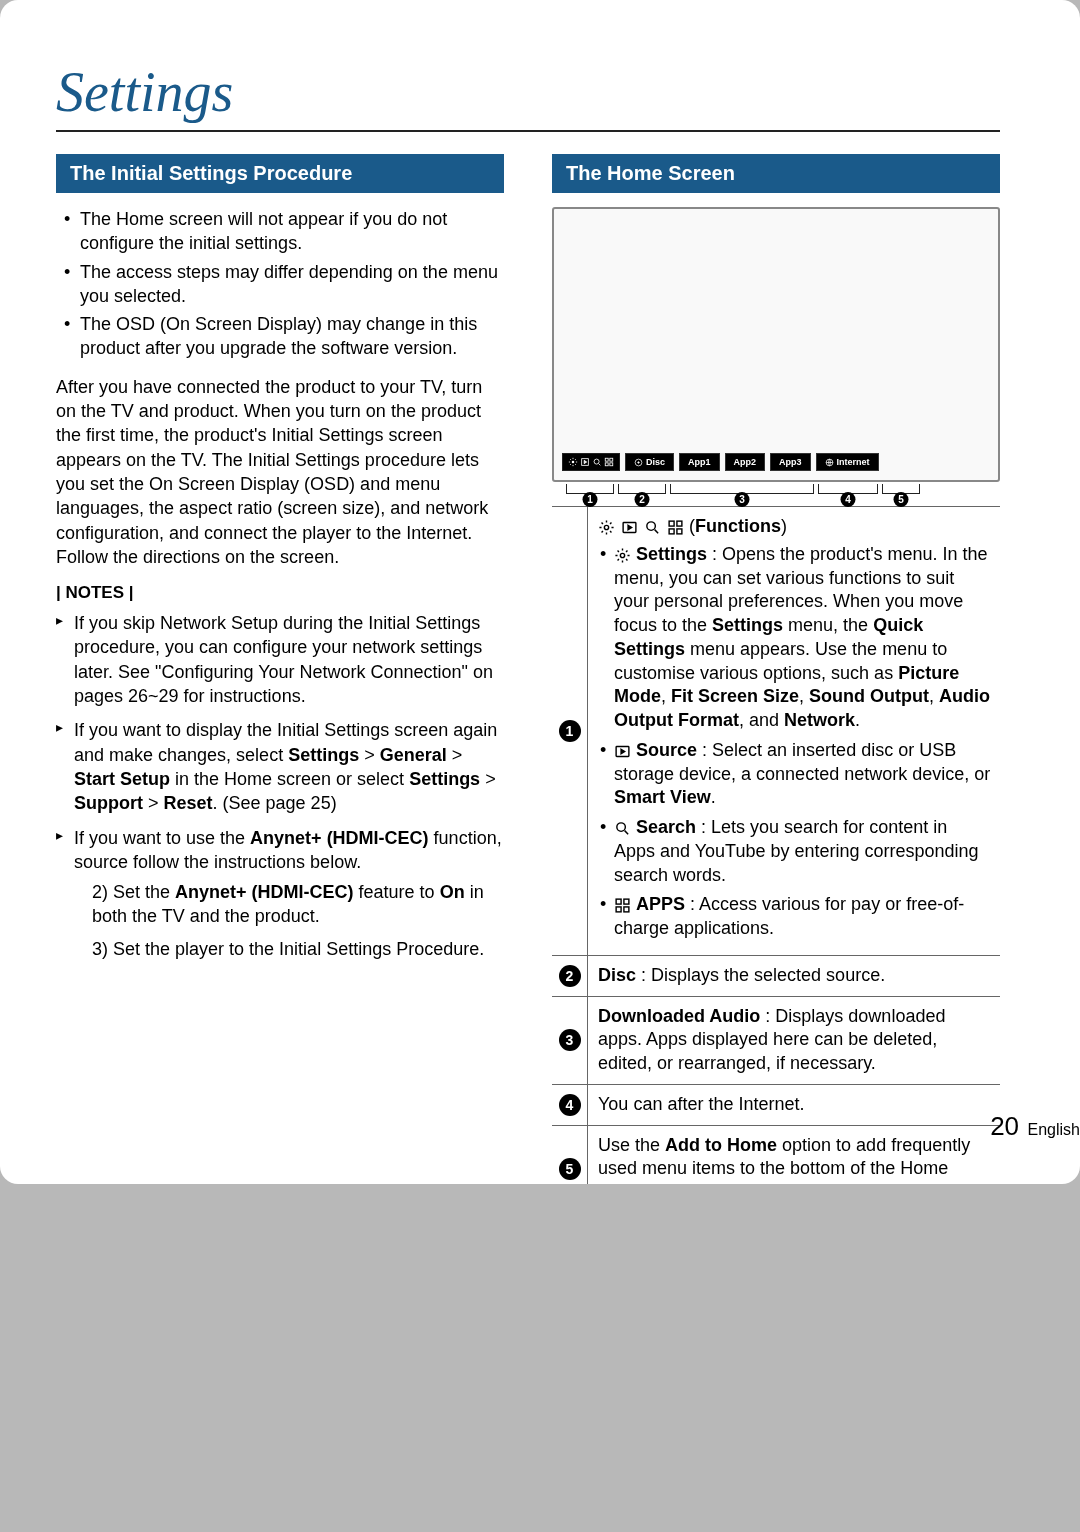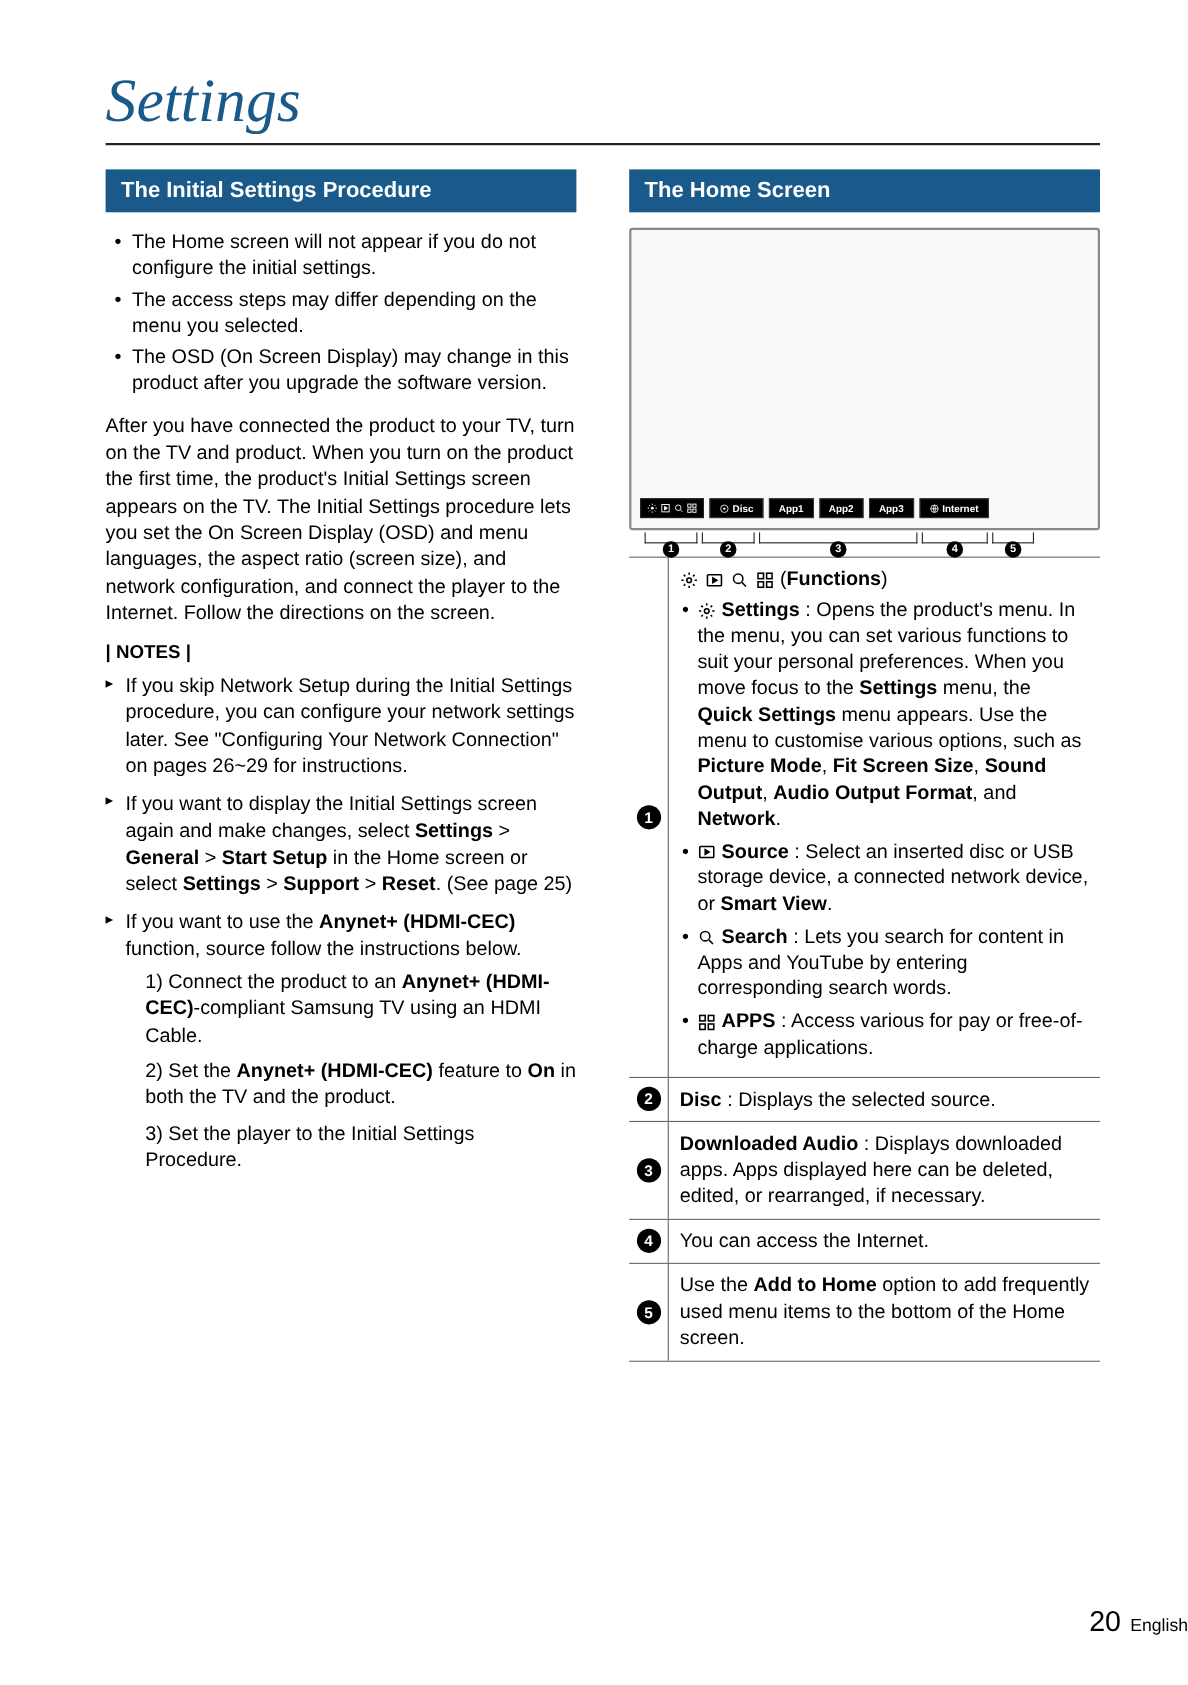--- a/index.html
+++ b/index.html
@@ -1,19 +1,19 @@
 <!DOCTYPE html>
 <html><head>
 <meta charset="utf-8">
 <style>
 * { margin: 0; padding: 0; box-sizing: border-box; }
 body { font-family: Arial, Helvetica, sans-serif; background: #b8b8b8; }
 .page {
-  width: 1080px; height: 1532px; margin: 0 auto; background: #fff;
-  position: relative; padding: 60px 80px 40px 96px;
+  width: 1080px; height: 1184px; margin: 0 auto; background: #fff;
+  position: relative; padding: 60px 80px 40px 56px; border-radius: 18px;
 }
 .title {
   font-family: Georgia, 'Times New Roman', serif; font-style: italic;
   font-size: 56px; color: #1a5a8a; border-bottom: 2px solid #222;
   padding-bottom: 6px; margin-bottom: 22px; font-weight: normal;
 }
 .columns { display: flex; gap: 48px; }
 .col { flex: 1; min-width: 0; }
 .section-header {
   background: #1a5a8a; color: #fff; font-weight: bold;
@@ -104,23 +104,20 @@
 
       <ul class="note-list">
         <li>If you skip Network Setup during the Initial Settings procedure, you can configure your network settings later. See "Configuring Your Network Connection" on pages 26~29 for instructions.</li>
         <li>
           <span>If you want to display the Initial Settings screen again and make changes, select </span><span class="b">Settings</span><span> &gt; </span><span class="b">General</span><span> &gt; </span><span class="b">Start Setup</span><span> in the Home screen or select </span><span class="b">Settings</span><span> &gt; </span><span class="b">Support</span><span> &gt; </span><span class="b">Reset</span><span>. (See page 25)</span>
         </li>
         <li>
           <span>If you want to use the </span><span class="b">Anynet+ (HDMI-CEC)</span><span> function, source follow the instructions below.</span>
           <ul class="sub-list">
             <li>
-              <span>1) Connect the product to an </span><span class="b">Anynet+ (HDMI-CEC)</span><span>-compliant Samsung TV using an HDMI Cable.</span>
-            </li>
-            <li>
               <span>2) Set the </span><span class="b">Anynet+ (HDMI-CEC)</span><span> feature to </span><span class="b">On</span><span> in both the TV and the product.</span>
             </li>
             <li>3) Set the player to the Initial Settings Procedure.</li>
           </ul>
         </li>
       </ul>
     </div>
 
     <div class="col">
       <div class="section-header">The Home Screen</div>
@@ -276,21 +273,21 @@
           <div class="legend-num">
               <div class="circ">3</div>
             </div>
           <div class="legend-body"><span class="b">Downloaded Audio</span><span> : Displays downloaded apps. Apps displayed here can be deleted, edited, or rearranged, if necessary.</span></div>
         </div>
 
         <div class="legend-row">
           <div class="legend-num">
               <div class="circ">4</div>
             </div>
-          <div class="legend-body">You can access the Internet.</div>
+          <div class="legend-body">You can after the Internet.</div>
         </div>
 
         <div class="legend-row">
           <div class="legend-num">
               <div class="circ">5</div>
             </div>
           <div class="legend-body"><span>Use the </span><span class="b">Add to Home</span><span> option to add frequently used menu items to the bottom of the Home screen.</span></div>
         </div>
 
       </div>

